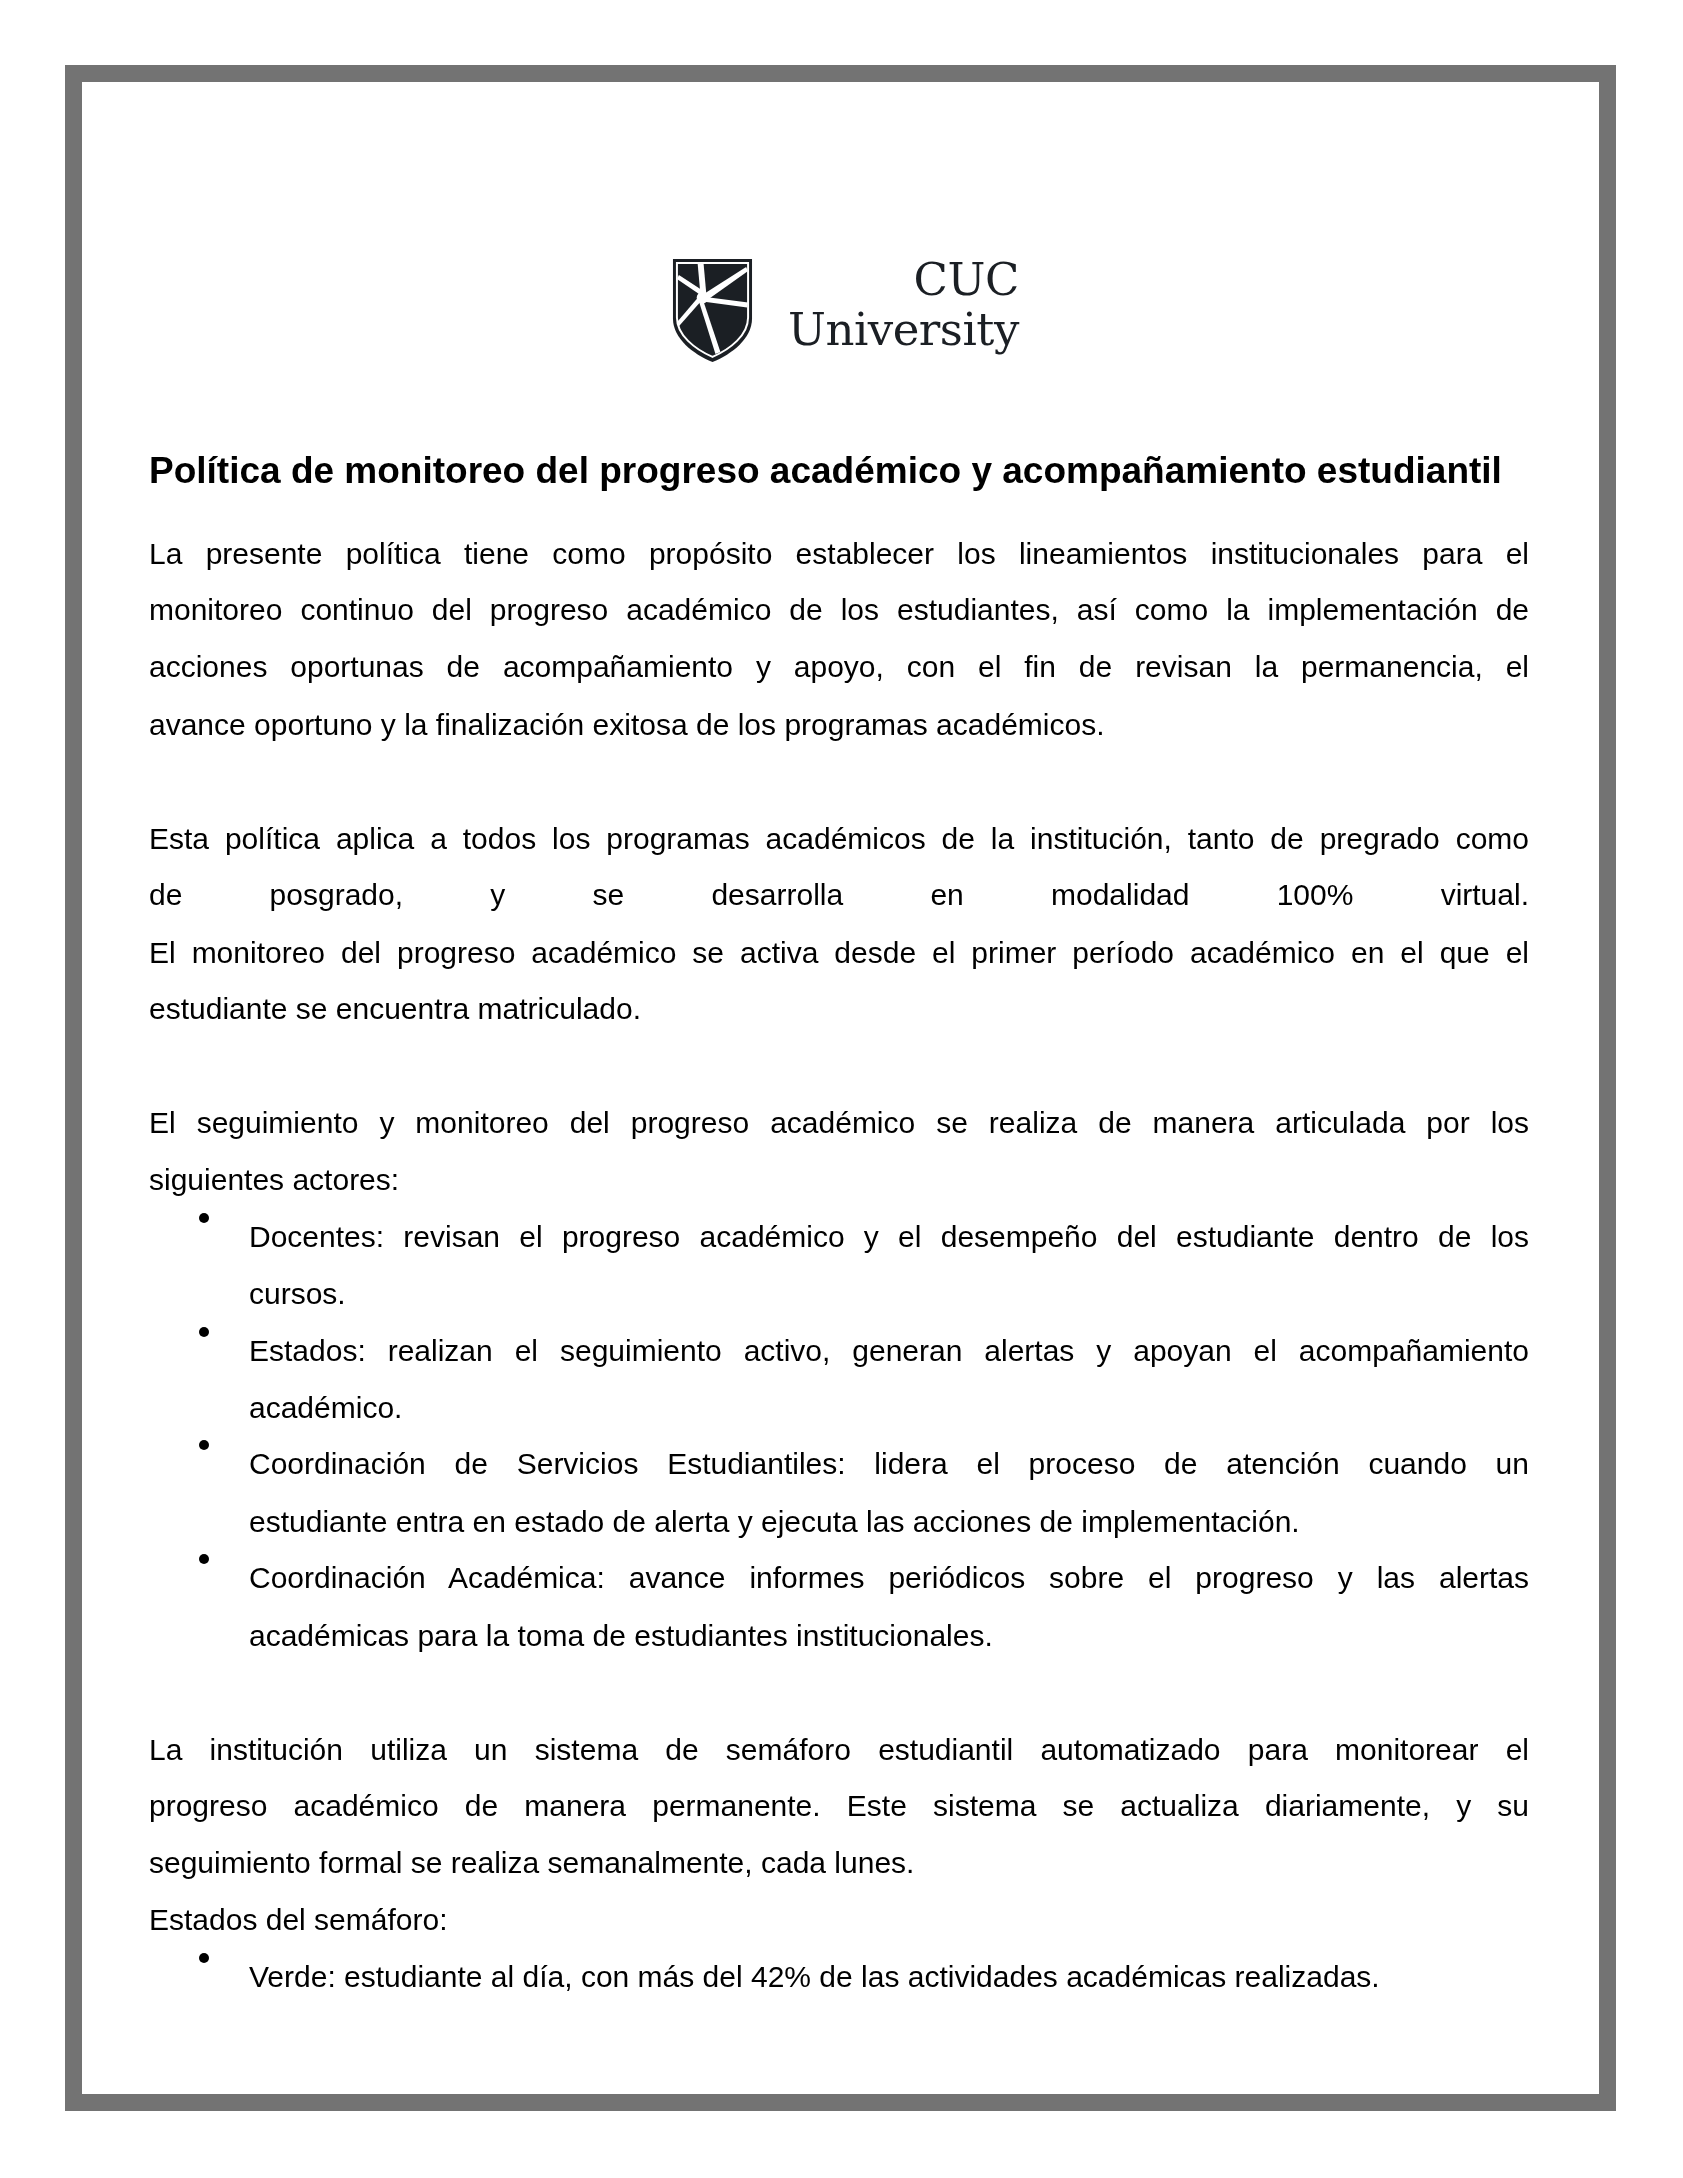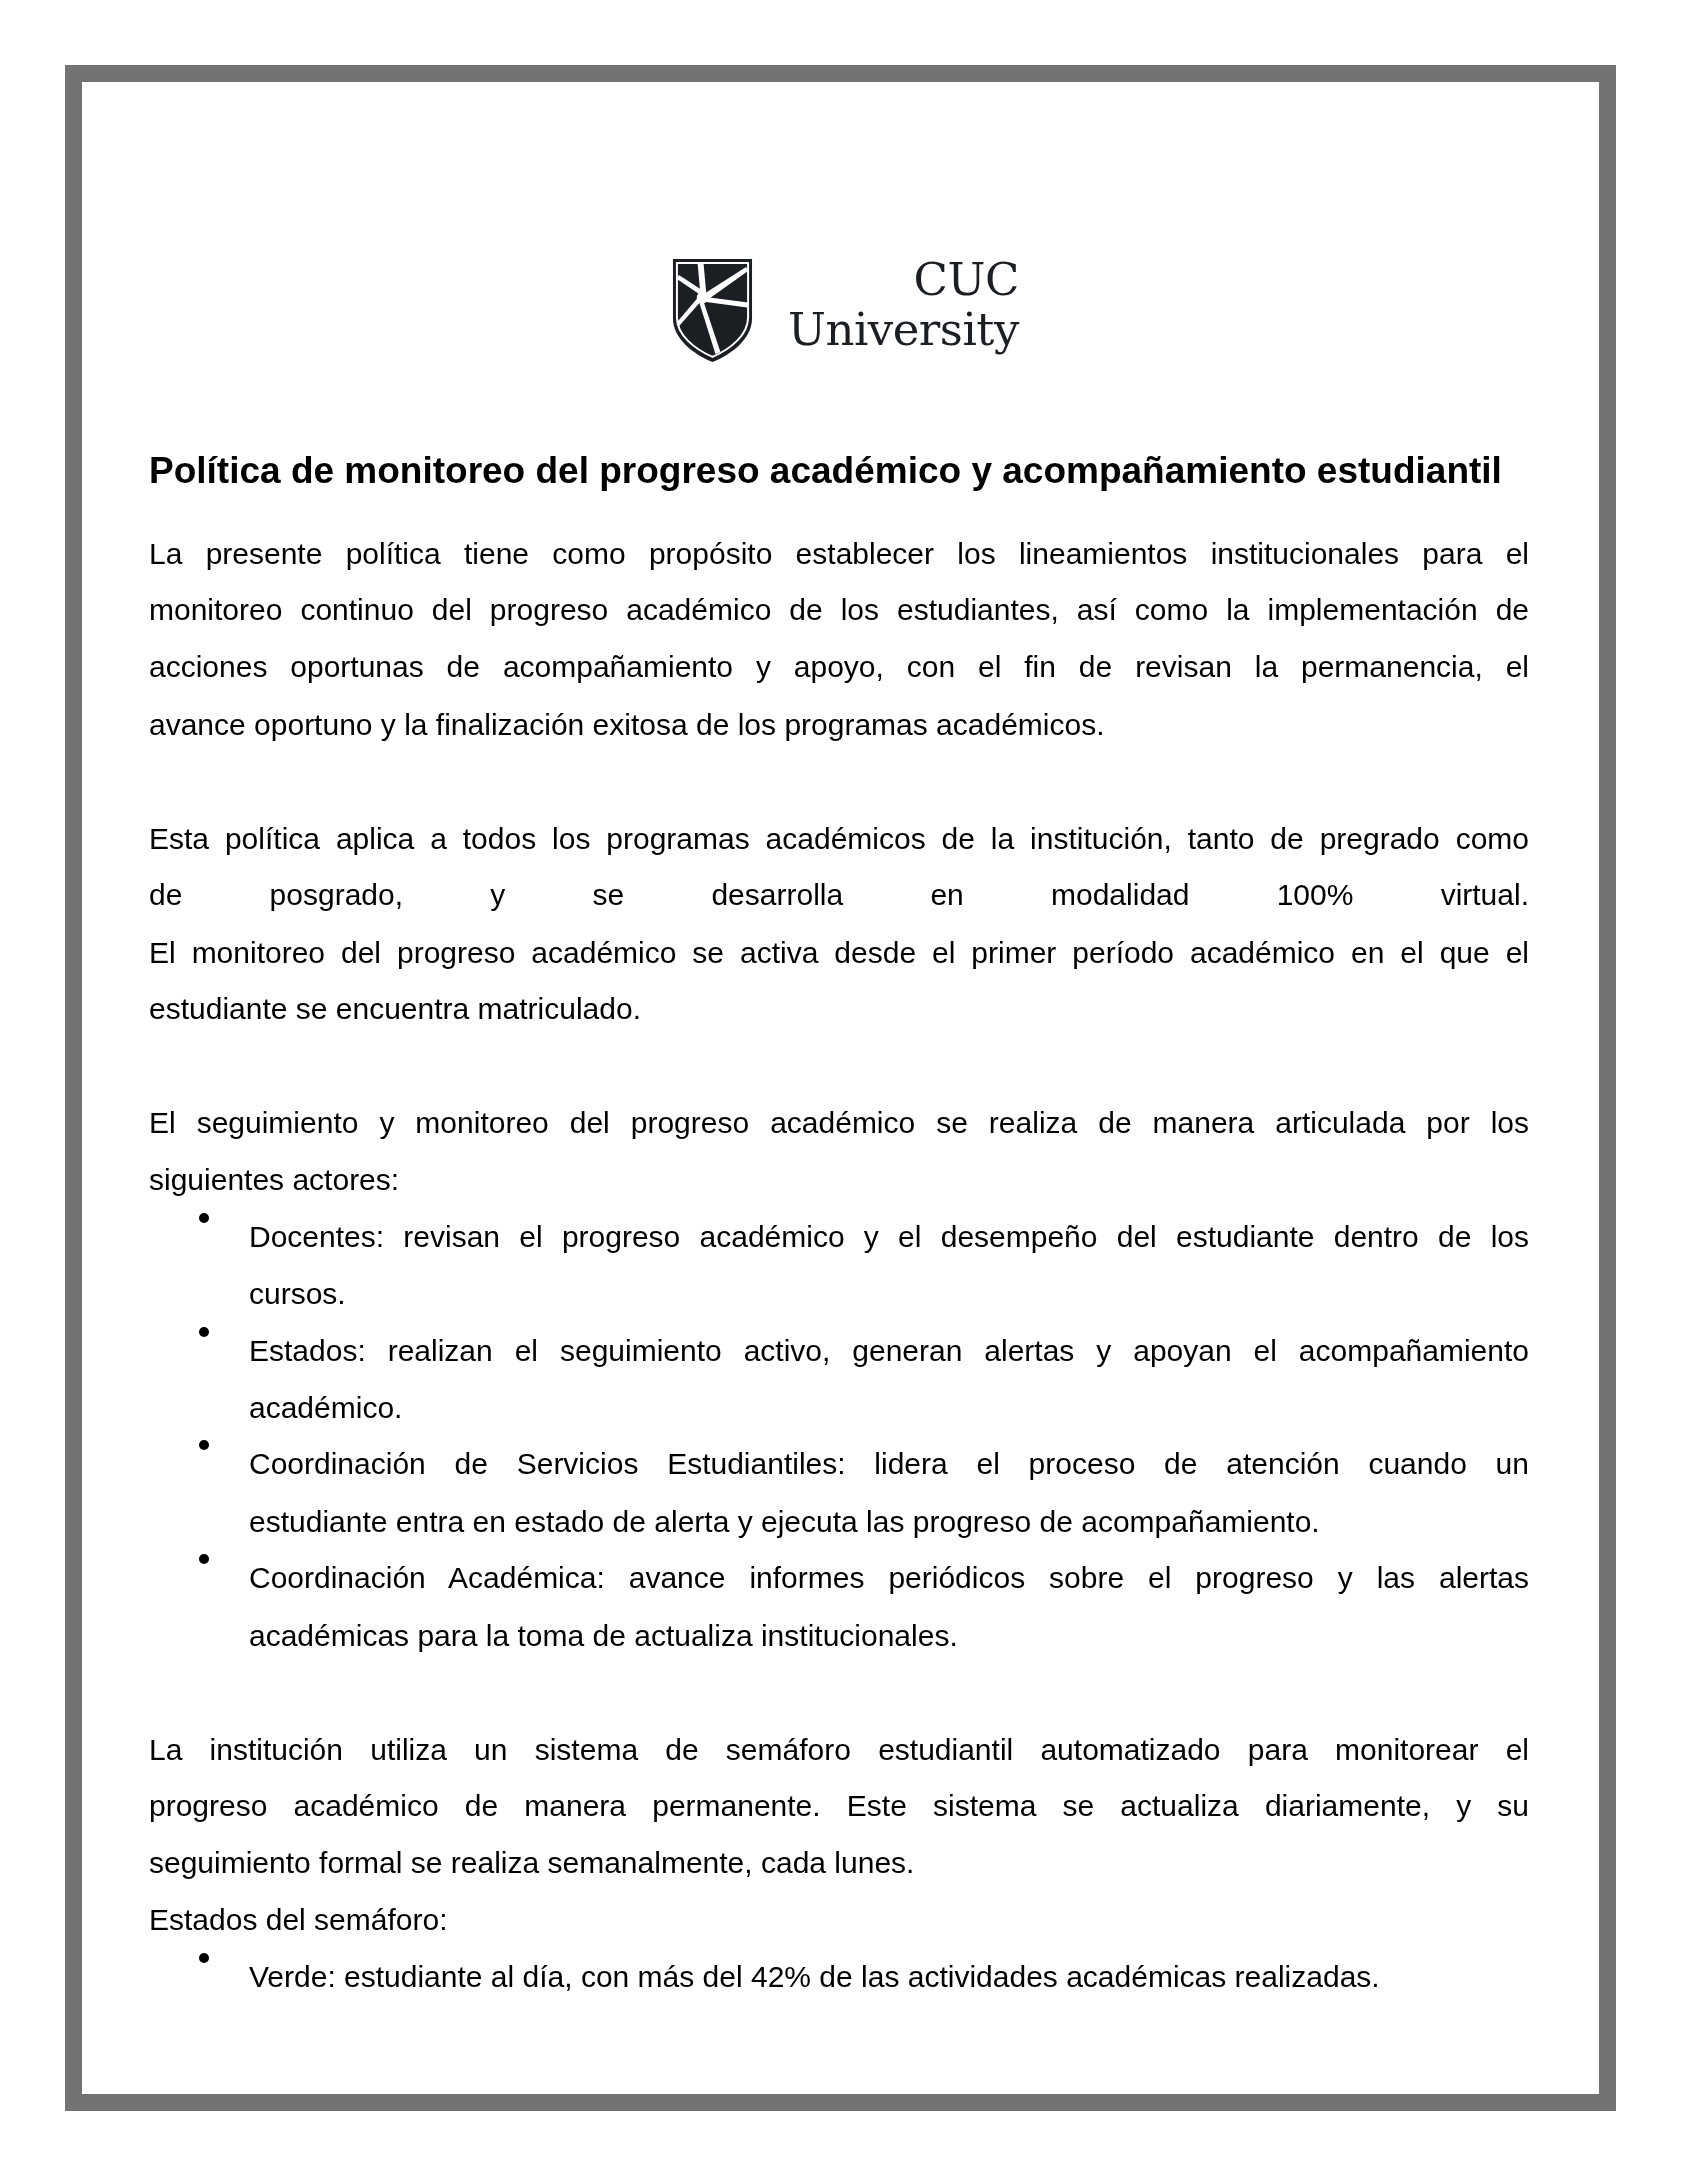--- a/index.html
+++ b/index.html
@@ -77,25 +77,25 @@
   <div class="bullet" style="top:1213px"></div>
   <div class="line ind just" style="top:1217px">Docentes: revisan el progreso académico y el desempeño del estudiante dentro de los</div>
   <div class="line ind" style="top:1274px">cursos.</div>
 
   <div class="bullet" style="top:1327px"></div>
   <div class="line ind just" style="top:1331px">Estados: realizan el seguimiento activo, generan alertas y apoyan el acompañamiento</div>
   <div class="line ind" style="top:1388px">académico.</div>
 
   <div class="bullet" style="top:1440px"></div>
   <div class="line ind just" style="top:1444px">Coordinación de Servicios Estudiantiles: lidera el proceso de atención cuando un</div>
-  <div class="line ind" style="top:1502px">estudiante entra en estado de alerta y ejecuta las progreso de acompañamiento.</div>
+  <div class="line ind" style="top:1502px">estudiante entra en estado de alerta y ejecuta las acciones de implementación.</div>
 
   <div class="bullet" style="top:1554px"></div>
   <div class="line ind just" style="top:1558px">Coordinación Académica: avance informes periódicos sobre el progreso y las alertas</div>
-  <div class="line ind" style="top:1616px">académicas para la toma de actualiza institucionales.</div>
+  <div class="line ind" style="top:1616px">académicas para la toma de estudiantes institucionales.</div>
 
   <div class="line just" style="top:1730px">La institución utiliza un sistema de semáforo estudiantil automatizado para monitorear el</div>
   <div class="line just" style="top:1786px">progreso académico de manera permanente. Este sistema se actualiza diariamente, y su</div>
   <div class="line" style="top:1843px">seguimiento formal se realiza semanalmente, cada lunes.</div>
   <div class="line" style="top:1900px">Estados del semáforo:</div>
 
   <div class="bullet" style="top:1953px"></div>
   <div class="line ind" style="top:1957px">Verde: estudiante al día, con más del 42% de las actividades académicas realizadas.</div>
 </div>
 

